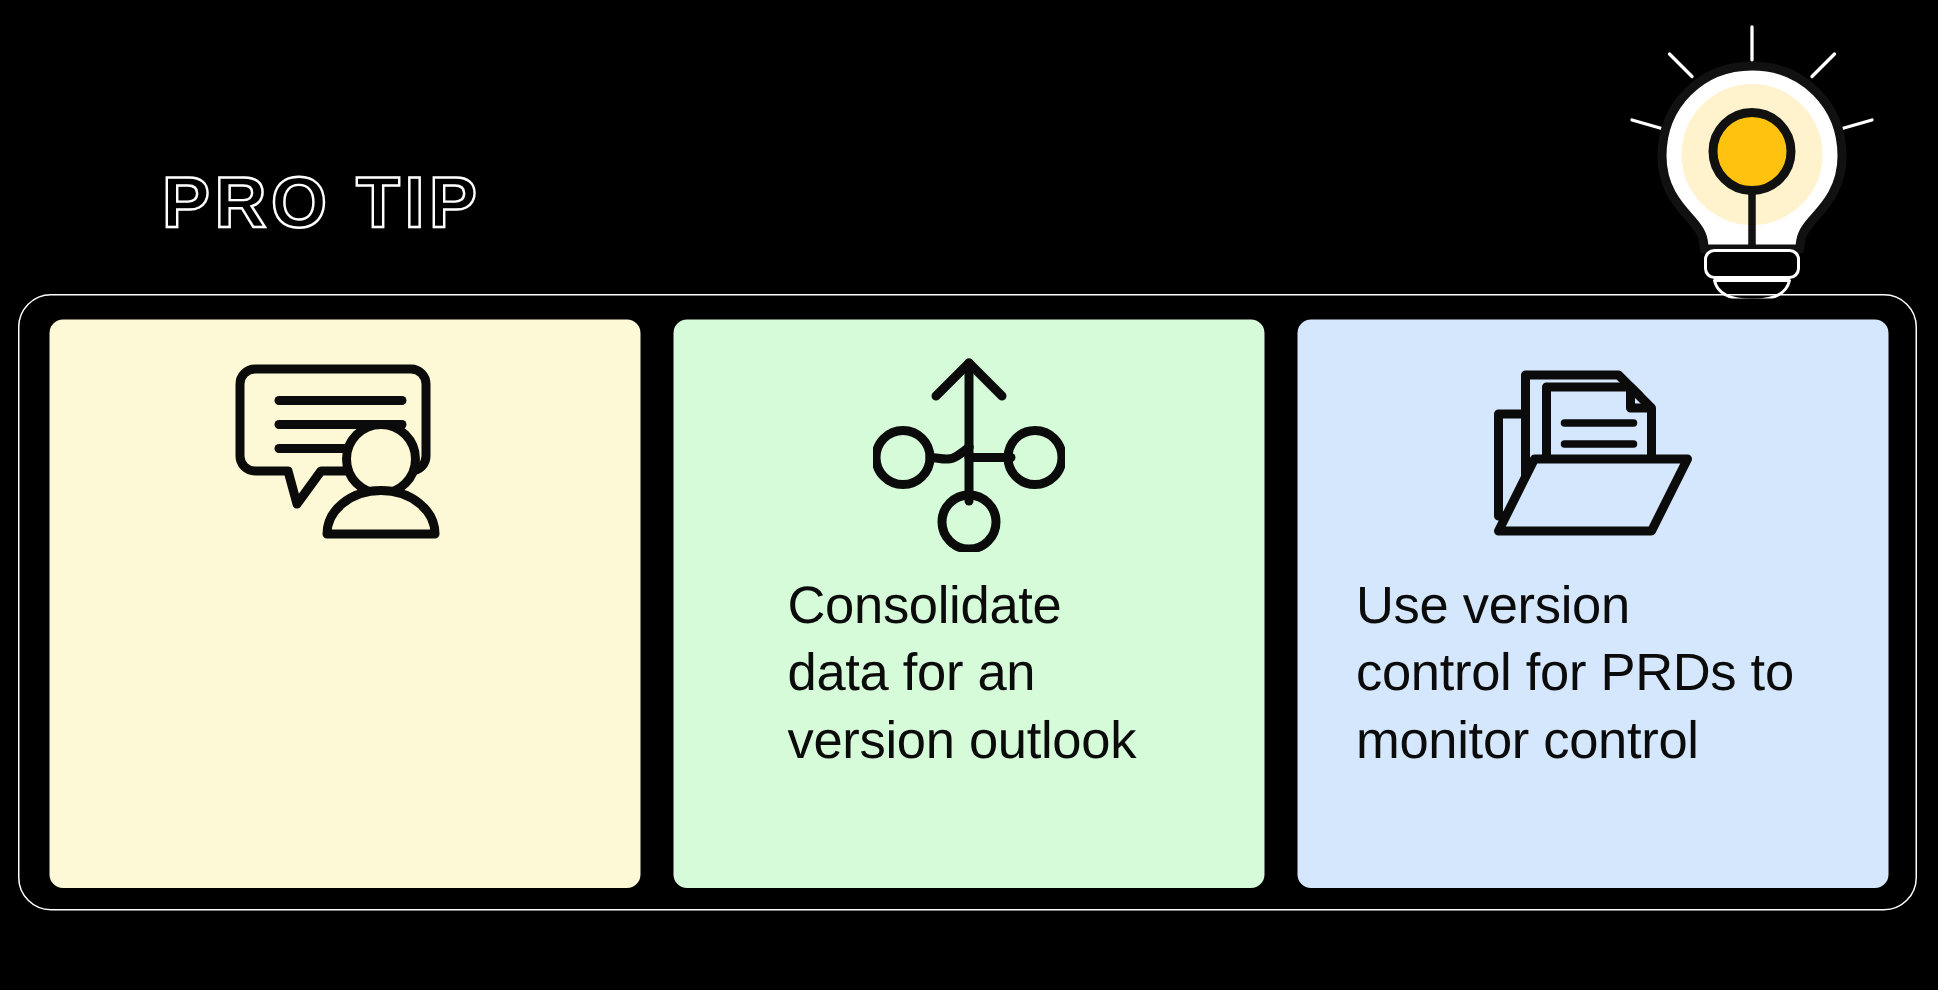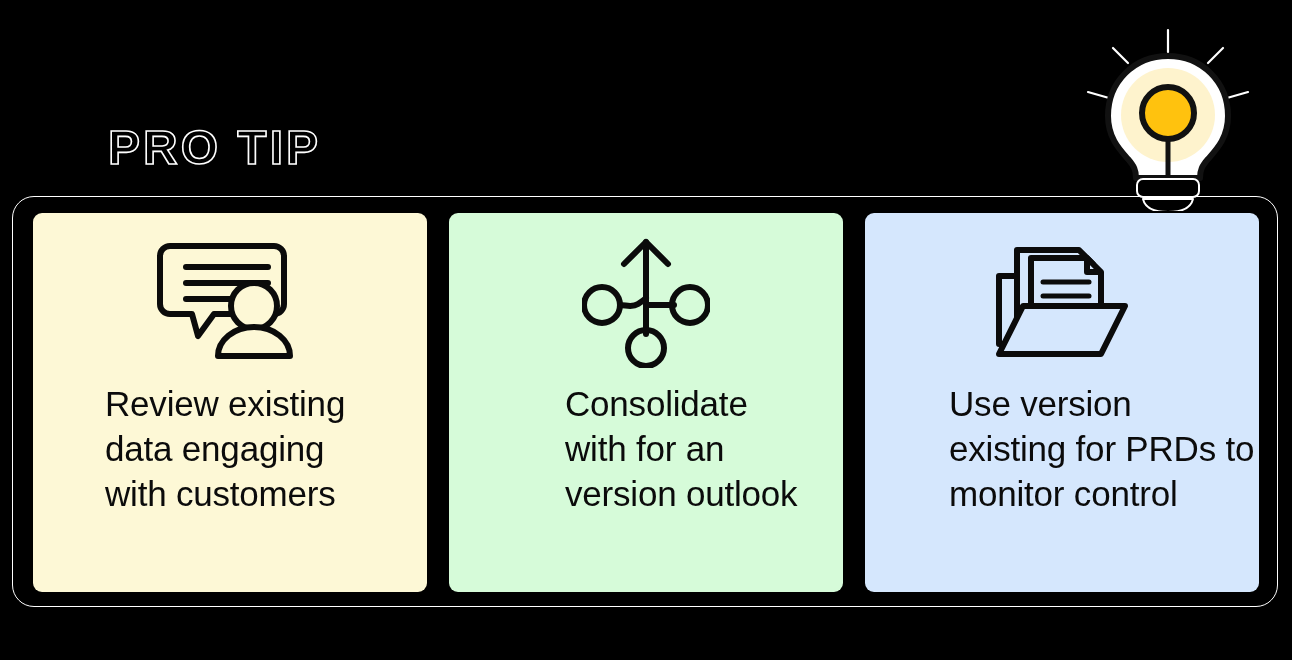--- a/index.html
+++ b/index.html
@@ -12,21 +12,21 @@
     height: 660px;
     overflow: hidden;
     font-family: "Liberation Sans", sans-serif;
     position: relative;
   }
 
   
   .header {
     position: absolute;
     left: 0;
-    top: 12px;
+    top: 0;
     width: 1122px;
     height: 196px;
   }
 
   .protip {
     position: absolute;
     left: 108px;
     top: 108px;
     font-family: "Liberation Sans", sans-serif;
     font-size: 48px;
@@ -96,22 +96,22 @@
   .card-text {
     padding: 0 0 0 72px;
     font-size: 35px;
     line-height: 45px;
     color: #0b0b0b;
     font-weight: 400;
     letter-spacing: -0.2px;
     font-family: "Liberation Sans", sans-serif;
   }
 
-  .card-3 .card-text { padding-left: 84px; }
-  .card-2 .card-text { padding-left: 76px; margin-left: 40px; }
+  .card-3 .card-text { padding-left: 39px; }
+  .card-2 .card-text { padding-left: 76px; }
 
   .card-text .ln { display: block; white-space: nowrap; }
 </style>
 </head>
 <body>
 
 <div class="header">
 
   <div class="protip">PRO TIP</div>
 
@@ -161,25 +161,20 @@
           <line x1="30" y1="31" x2="112" y2="31"></line>
           <line x1="30" y1="47" x2="112" y2="47"></line>
           <line x1="30" y1="63" x2="82" y2="63"></line>
         </g>
 
         <circle cx="98" cy="70" r="23" fill="#fdf8d6" stroke="#0b0b0b" stroke-width="6"></circle>
 
         <path d="M62 120 a36 29 0 0 1 72 0 z" fill="#fdf8d6" stroke="#0b0b0b" stroke-width="6" stroke-linejoin="round"></path>
       </svg>
     </div>
-    <div class="card-text">
-      <span class="ln">Review existing</span>
-      <span class="ln">data engaging</span>
-      <span class="ln">with customers</span>
-    </div>
   </div>
 
   <div class="card card-2" style="background:#d6fbd9">
     <div class="card-icon">
       <svg width="128" height="136" viewBox="0 0 128 136" fill="none" aria-hidden="true">
         <g stroke="#0b0b0b" stroke-width="6" fill="none" stroke-linecap="round" stroke-linejoin="round">
 
           <line x1="64" y1="10" x2="64" y2="66"></line>
 
           <path d="M42 32 L64 10 L86 32"></path>
@@ -190,21 +185,21 @@
 
           <line x1="64" y1="66" x2="64" y2="102"></line>
         </g>
         <circle cx="20" cy="73" r="18" fill="none" stroke="#0b0b0b" stroke-width="6"></circle>
         <circle cx="108" cy="73" r="18" fill="none" stroke="#0b0b0b" stroke-width="6"></circle>
         <circle cx="64" cy="116" r="18" fill="none" stroke="#0b0b0b" stroke-width="6"></circle>
       </svg>
     </div>
     <div class="card-text">
       <span class="ln">Consolidate</span>
-      <span class="ln">with for an</span>
+      <span class="ln">data for an</span>
       <span class="ln">version outlook</span>
     </div>
   </div>
 
   <div class="card card-3" style="background:#d5e7fd">
     <div class="card-icon">
       <svg width="150" height="128" viewBox="0 0 150 128" fill="none" aria-hidden="true">
 
         <path d="M12 40 h26 l8 -10 h20 v78 h-54 z" fill="#d5e7fd" stroke="#0b0b0b" stroke-width="6" stroke-linejoin="round"></path>
 
@@ -216,18 +211,18 @@
           <line x1="56" y1="46" x2="102" y2="46"></line>
           <line x1="56" y1="60" x2="102" y2="60"></line>
           <line x1="56" y1="74" x2="86" y2="74"></line>
         </g>
 
         <path d="M12 118 L36 70 h102 l-24 48 z" fill="#d5e7fd" stroke="#0b0b0b" stroke-width="6" stroke-linejoin="round"></path>
       </svg>
     </div>
     <div class="card-text">
       <span class="ln">Use version</span>
-      <span class="ln">existing for PRDs to</span>
+      <span class="ln">control for PRDs to</span>
       <span class="ln">monitor control</span>
     </div>
   </div>
 
 </div>
 
 </body></html>

